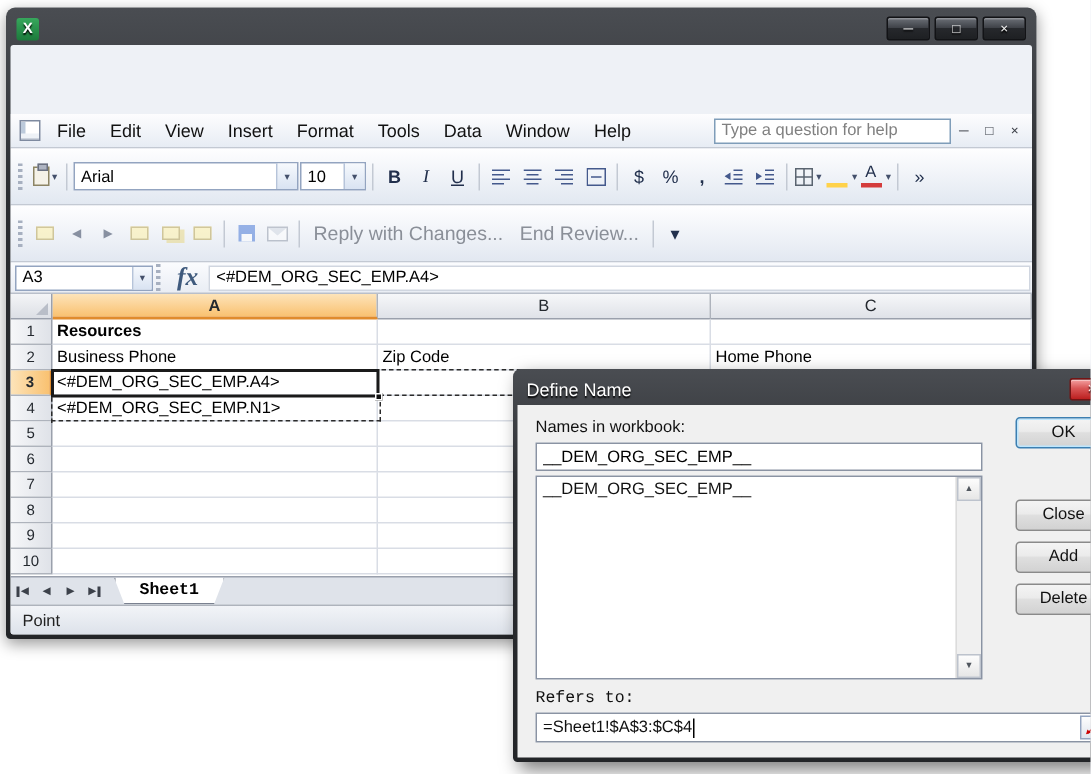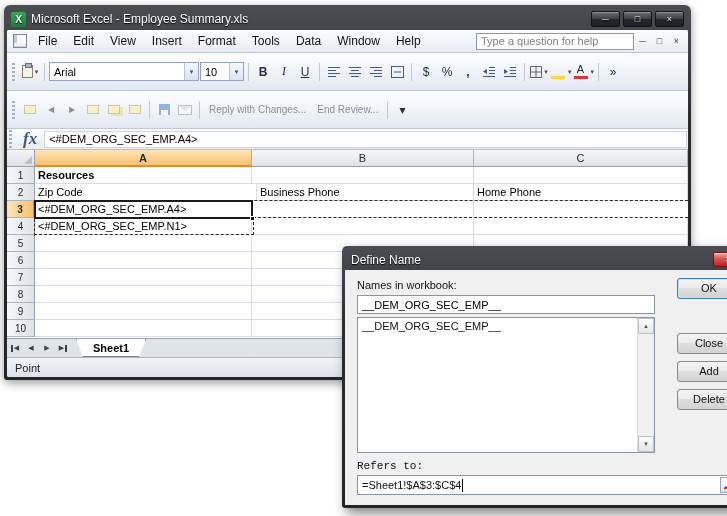--- a/index.html
+++ b/index.html
@@ -23,21 +23,21 @@
   .wbtn { width:29px; height:16px; border-radius:2px; cursor:default;
           border:1px solid #121316; color:#eee; font-size:9px;
           background:linear-gradient(#6c7077,#3b3e44 50%,#26282c 50%,#1e2023);
           box-shadow:inset 0 1px 0 rgba(255,255,255,.25);
           display:flex; align-items:center; justify-content:center; }
   .xlbody { background:#eef1f6; border-radius:2px; overflow:hidden; }
 
   
   .menubar { height:23px; display:flex; align-items:center; padding:0 3px;
              background:linear-gradient(#fdfdfe,#e7ecf4);
-             border-bottom:1px solid #c3c9d3; font-size:12px; color:#111; }
+             border-bottom:1px solid #c3c9d3; font-size:12px; color:#111;margin-top:46px; }
   .menuitem { padding:3px 8px; }
   .docicon { width:14px; height:14px; margin:0 3px; background:#fff;
              border:1px solid #7e8aa0;
              box-shadow:inset 0 -1px 0 #cdd4de, inset 0 -4px 0 #eef2f7, inset 3px 0 0 #bccadb; }
   .helpbox { margin-left:auto; width:158px; height:17px; border:1px solid #7f9db9;
              background:#fff; font-size:11px; color:#808080; padding:0 4px; }
   .mdibtn { width:15px; height:15px; margin:0 1px; color:#3c4048; font-size:9px;
             display:flex; align-items:center; justify-content:center; }
 
   
@@ -68,21 +68,21 @@
   .i-clip::before { content:""; position:absolute; top:-3px; left:2px; width:5px; height:3px;
                     background:#aeb4c2; border:1px solid #6a7080; }
   .i-note { width:12px; height:9px; background:#fff1a0; border:1px solid #b09a40; }
   .i-note2 { box-shadow:3px 2px 0 #e8d67c; }
   .i-mail { width:14px; height:10px; background:#fff; border:1px solid #8a93a3; position:relative; }
   .i-mail::after { content:""; position:absolute; left:0; top:0; width:0; height:0;
                    border-left:6px solid transparent; border-right:6px solid transparent;
                    border-top:5px solid #cfd6e0; }
   .i-disk { width:11px; height:11px; background:#3b6fd4; position:relative; }
   .i-disk::after { content:""; position:absolute; left:2px; bottom:0; width:7px; height:5px; background:#fff; }
-  .greylbl { color:#8a8f98; font-size:10px; padding:0 5px; white-space:nowrap; }
+  .greylbl { color:#8a8f98; font-size:13px; padding:0 5px; white-space:nowrap; }
 
   
   .formulabar { height:21px; display:flex; align-items:center; font-size:11px;
                 background:linear-gradient(#fbfcfe,#e9edf4); border-bottom:1px solid #b9bfca; }
   .namebox { width:92px; height:17px; margin-left:3px; background:#fff;
              border:1px solid #93a4c0; display:flex; }
   .namebox .val { flex:1; padding:1px 4px; }
   .namebox .dd { width:13px; border-left:1px solid #b6c4da; font-size:7px; color:#44506b;
                  background:linear-gradient(#f6f9fd,#d9e3f2);
                  display:flex; align-items:center; justify-content:center; }
@@ -129,21 +129,21 @@
 
   
   .tabbar { height:19px; display:flex; align-items:stretch; font-size:11px;
             background:#dfe3ea; border-top:1px solid #9aa0ac; }
   .navbtn { width:16px; display:flex; align-items:center; justify-content:center;
             font-size:7px; color:#3c414a; gap:1px; }
   .navbar { width:2px; height:7px; background:#3c414a; }
   .sheettab { margin-left:5px; padding:0 16px; background:#fff; font-weight:bold;
               border:1px solid #7a8190; border-top:none;
               clip-path:polygon(0 0,100% 0,calc(100% - 7px) 100%,7px 100%);
-              display:flex; align-items:center; }
+              display:flex; align-items:center;font-family:Liberation Mono, monospace; }
   .statusbar { height:20px; display:flex; align-items:center; padding:0 8px;
                font-size:11px; color:#222;
                background:linear-gradient(#f2f4f8,#dde2ea); border-top:1px solid #aeb3bc; }
 
   
   .dlg { position:absolute; left:304px; top:246px; width:410px; height:262px;
          background:linear-gradient(#4a4d52,#2b2d31 30%,#232528);
          border-radius:5px 5px 3px 3px; padding:3px;
          box-shadow:4px 5px 12px rgba(0,0,0,.5);
          display:flex; flex-direction:column;margin-left:38px; }
@@ -182,21 +182,20 @@
              background:linear-gradient(#fdfdfd,#dfe5ee);
              display:flex; align-items:center; justify-content:center; }
 </style>
 </head>
 <body>
 
 <div class="xlwin">
 
   <div class="titlebar">
     <div class="xlicon">X</div>
-    <span>Microsoft Excel - Employee Summary.xls</span>
     <div class="wbtns">
       <div class="wbtn">─</div>
       <div class="wbtn">□</div>
       <div class="wbtn">×</div>
     </div>
   </div>
 
   <div class="xlbody">
 
     <div class="menubar">
@@ -320,42 +319,46 @@
         <span class="i-mail"></span>
       </div>
       <div class="sep"></div>
       <span class="greylbl">Reply with Changes...</span>
       <span class="greylbl">End Review...</span>
       <div class="sep"></div>
       <div class="tbtn">▾</div>
     </div>
 
     <div class="formulabar">
+      <div class="namebox">
+        <span class="val">A3</span>
+        <span class="dd">▾</span>
+      </div>
       <div class="grip"></div>
       <span class="fx">fx</span>
       <div class="formulafield">&lt;#DEM_ORG_SEC_EMP.A4&gt;</div>
     </div>
 
     <div class="gridwrap">
       <div class="grow">
         <div class="corner"></div>
         <div class="colhdr wA sel">A</div>
         <div class="colhdr wB">B</div>
         <div class="colhdr wC">C</div>
       </div>
       <div class="grow">
         <div class="rowhdr">1</div>
         <div class="cell wA b">Resources</div>
         <div class="cell wB"></div>
         <div class="cell wC"></div>
       </div>
       <div class="grow">
         <div class="rowhdr">2</div>
+        <div class="cell wA">Business Phone</div>
         <div class="cell wB">Zip Code</div>
-        <div class="cell wA">Business Phone</div>
         <div class="cell wC">Home Phone</div>
       </div>
       <div class="grow">
         <div class="rowhdr sel">3</div>
         <div class="cell wA">&lt;#DEM_ORG_SEC_EMP.A4&gt;</div>
         <div class="cell wB"></div>
       </div>
       <div class="grow">
         <div class="rowhdr">4</div>
         <div class="cell wA">&lt;#DEM_ORG_SEC_EMP.N1&gt;</div>

